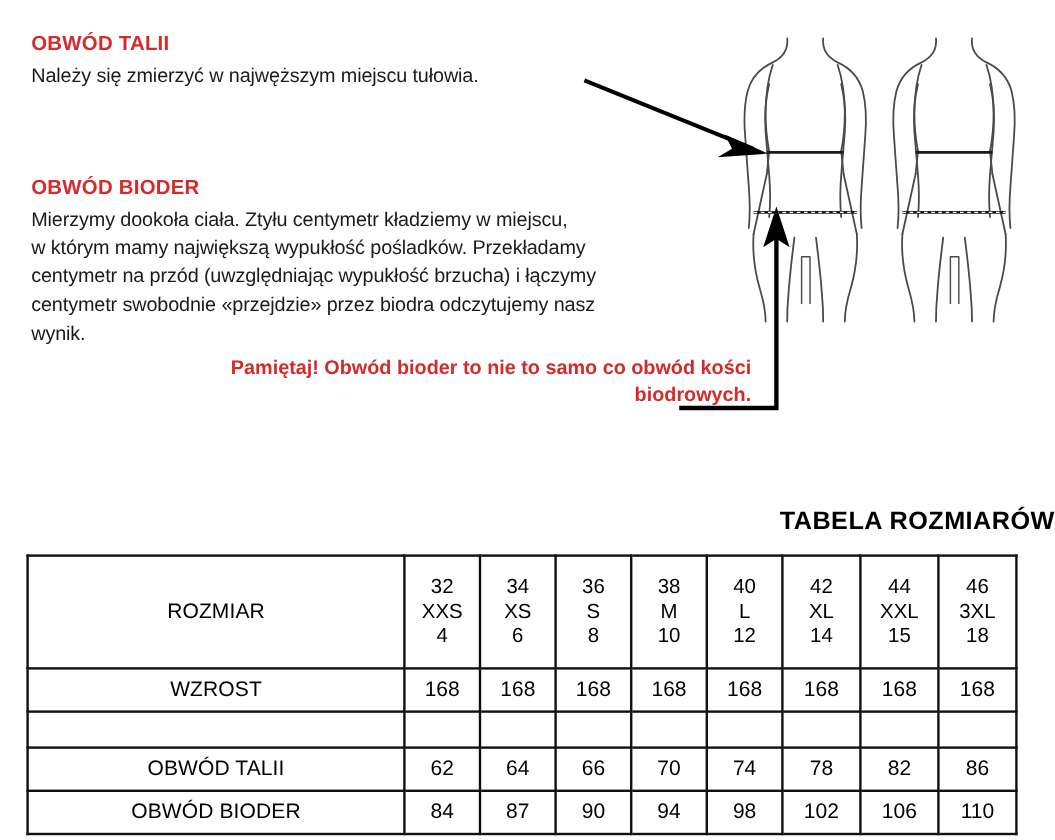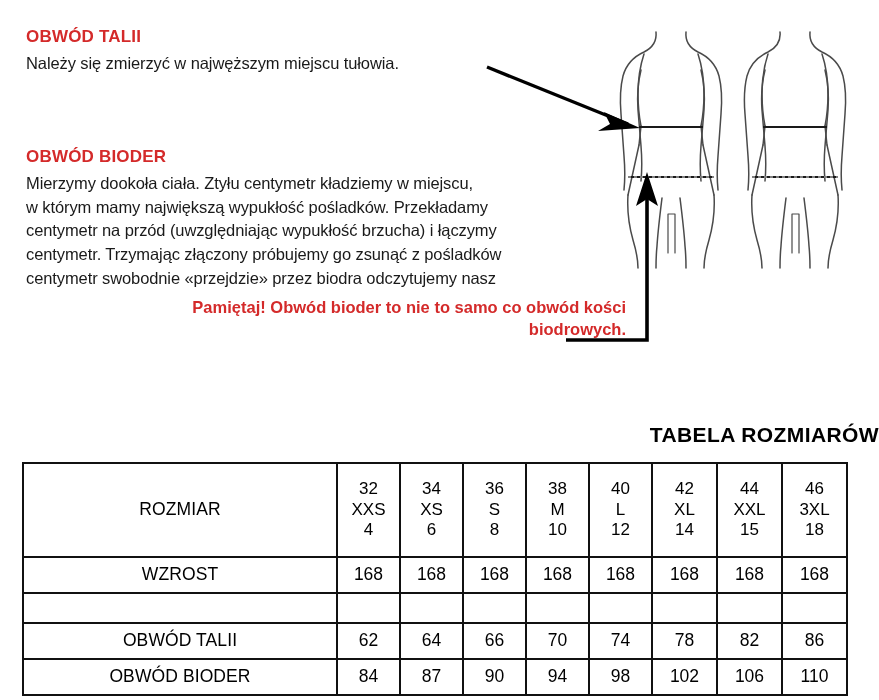--- a/index.html
+++ b/index.html
@@ -123,22 +123,22 @@
       <span class="ln">Należy się zmierzyć w najwęższym miejscu tułowia.</span>
     </p>
   </div>
 
   <div class="block-hips">
     <p class="sec-heading">OBWÓD BIODER</p>
     <p class="sec-body">
       <span class="ln">Mierzymy dookoła ciała. Ztyłu centymetr kładziemy w miejscu,</span>
       <span class="ln">w którym mamy największą wypukłość pośladków. Przekładamy</span>
       <span class="ln">centymetr na przód (uwzględniając wypukłość brzucha) i łączymy</span>
-      <span class="ln">centymetr. Trzymając złączony próbujemy go zsunąć z pośladków</span>
       <span class="ln">centymetr swobodnie «przejdzie» przez biodra odczytujemy nasz</span>
+      <span class="ln">wynik.</span>
     </p>
     <p class="warn">
       <span class="ln">Pamiętaj! Obwód bioder to nie to samo co obwód kości</span>
       <span class="ln">biodrowych.</span>
     </p>
   </div>
 
   <div class="figure-area">
     <svg width="279" height="260" viewBox="0 0 279 260">
       <g fill="none" stroke="#4a4a4a" stroke-width="1.5" stroke-linecap="round" stroke-linejoin="round">

